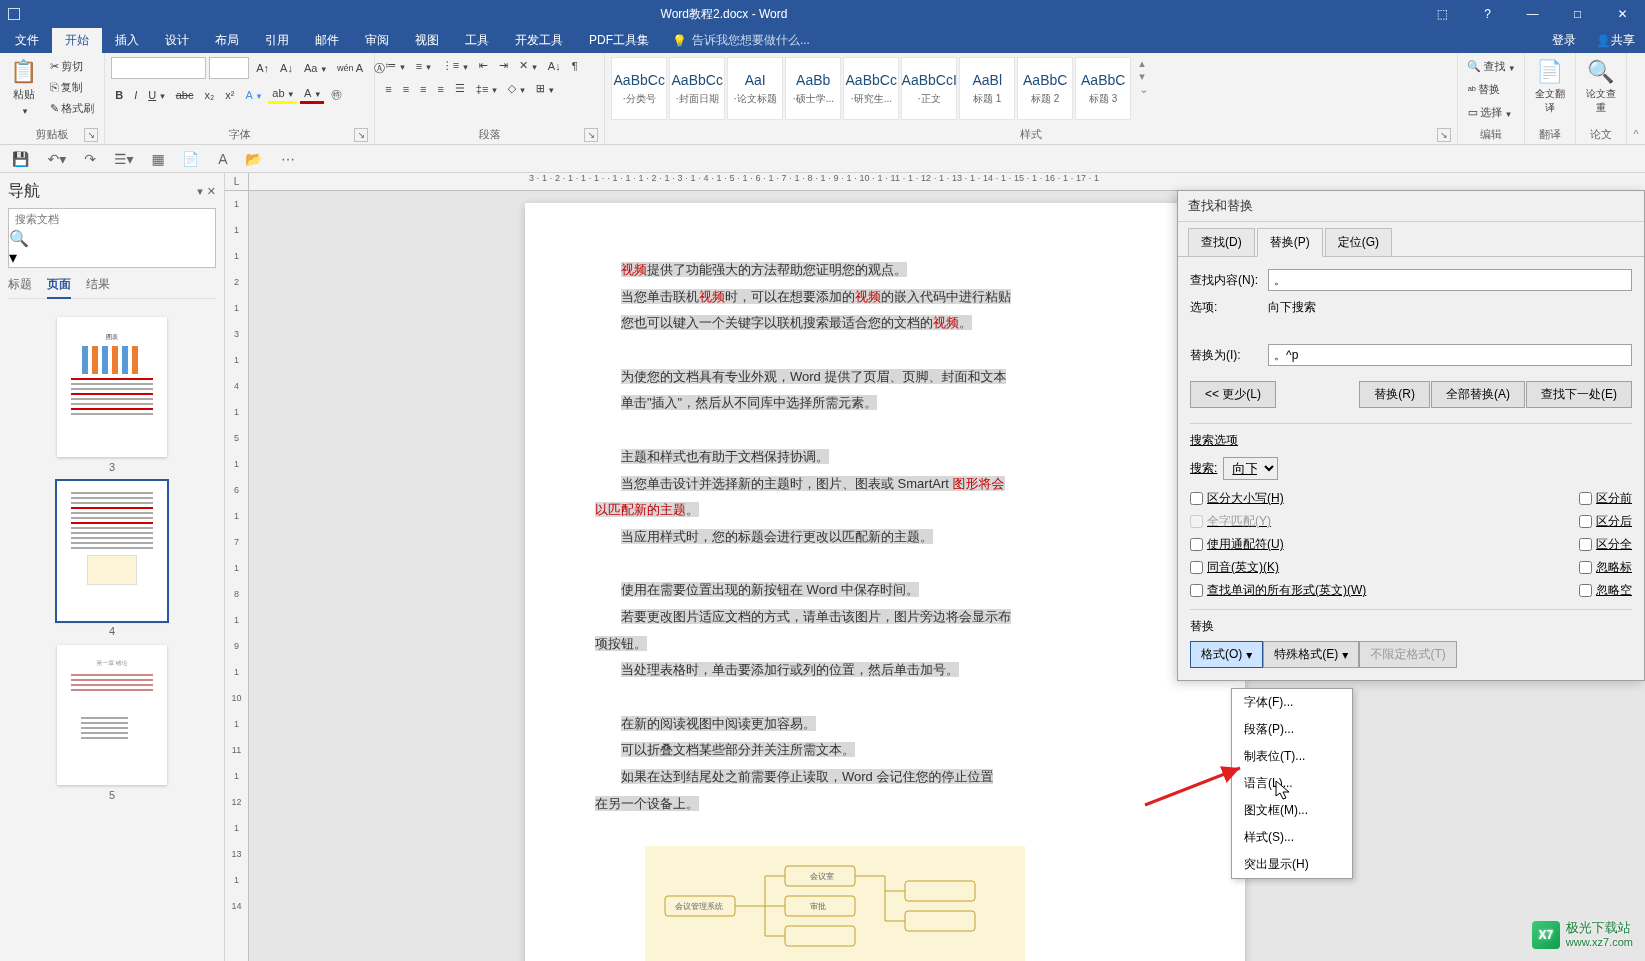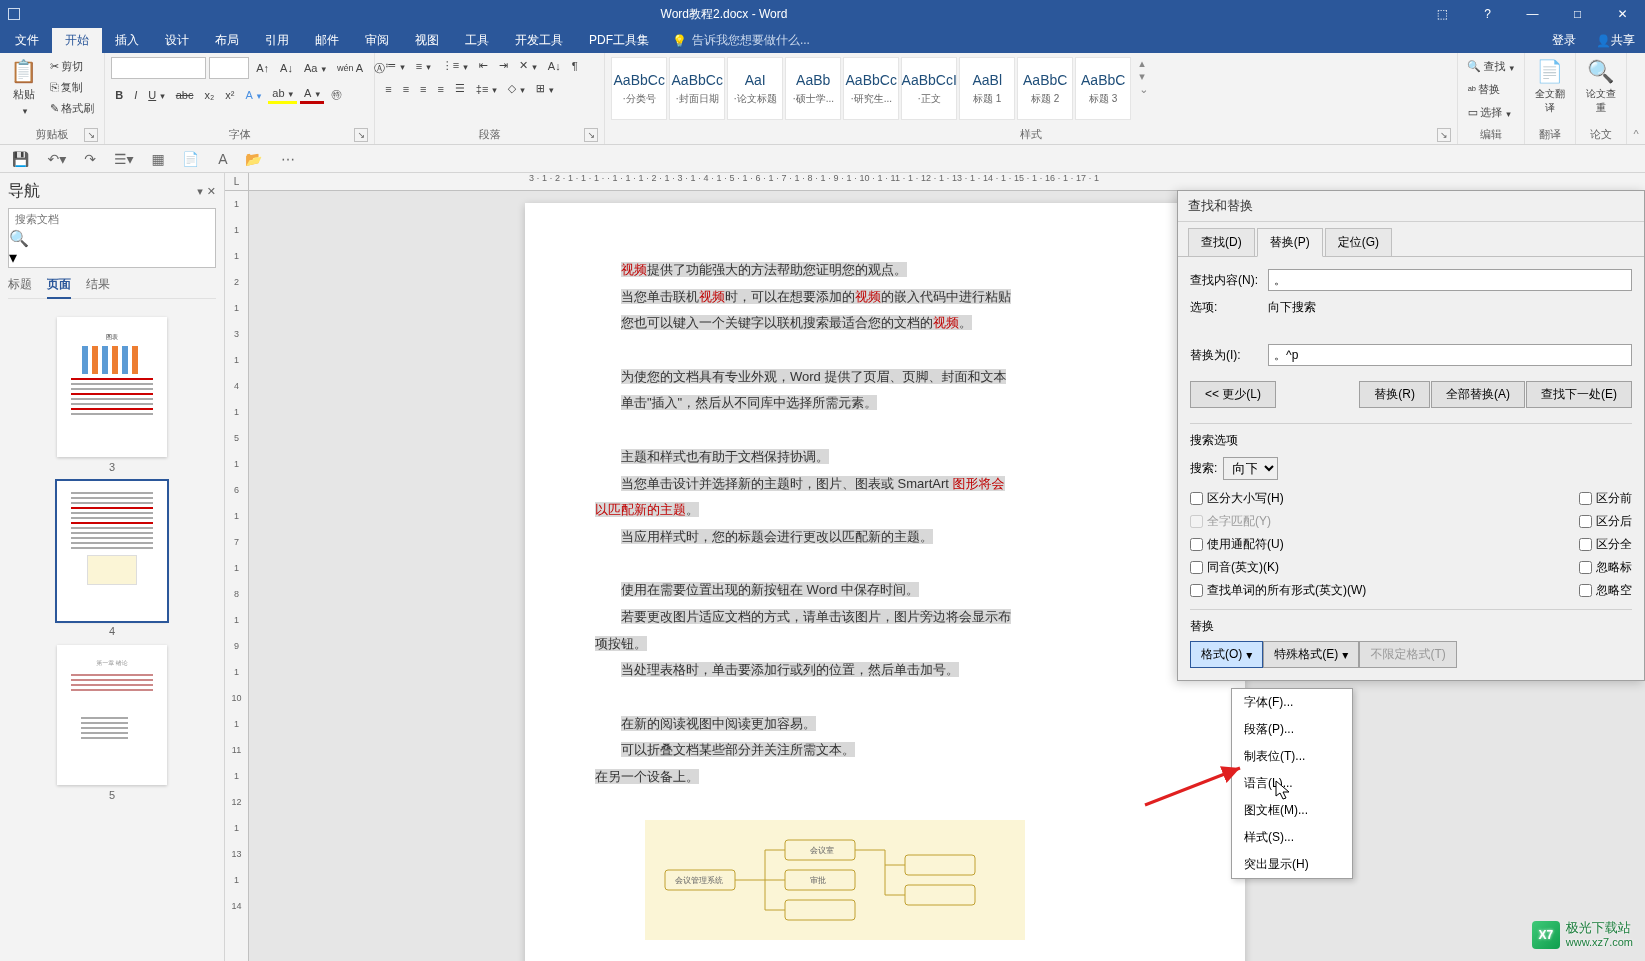--- a/index.html
+++ b/index.html
@@ -76,21 +76,21 @@
 .dlg-title { padding: 6px 10px; font-size: 13px; color: #333; border-bottom: 1px solid #d0d0d0; }
 .dlg-tabs { display: flex; padding: 6px 10px 0 10px; gap: 2px; }
 .dlg-tab { padding: 5px 12px; border: 1px solid #c0c0c0; border-bottom: none; background: #e8e8e8; cursor: pointer; }
 .dlg-tab.active { background: #f0f0f0; border-bottom: 1px solid #f0f0f0; margin-bottom: -1px; }
 .dlg-body { border-top: 1px solid #c0c0c0; padding: 12px; }
 .fld-row { display: flex; align-items: center; margin-bottom: 8px; gap: 8px; }
 .fld-row label { width: 70px; }
 .fld-row input[type=text] { flex: 1; border: 1px solid #a0a0a0; padding: 3px 5px; font-size: 12px; }
 .dlg-btns { display: flex; gap: 1px; margin: 15px 0; }
 .dlg-btns button { padding: 4px 14px; border: 1px solid #a0a0a0; background: #e1e1e1; cursor: pointer; font-size: 12px; }
-.opt-section { border-top: 1px solid #d0d0d0; padding-top: 8px; }
+.opt-section { border-top: 1px solid #d0d0d0; padding-top: 8px; text-decoration: underline; }
 .opt-title { margin-bottom: 8px; }
 .opt-cols { display: flex; gap: 40px; }
 .opt-col { display: flex; flex-direction: column; gap: 6px; }
 .opt-col label { display: flex; align-items: center; gap: 4px; cursor: pointer; }
 .opt-col label.disabled { color: #999; }
 .search-dir { display: flex; align-items: center; gap: 6px; margin-bottom: 10px; }
 .search-dir select { border: 1px solid #a0a0a0; padding: 2px 4px; width: 55px; }
 .replace-section { border-top: 1px solid #d0d0d0; padding-top: 8px; margin-top: 10px; }
 .replace-btns { display: flex; margin-top: 6px; }
 .replace-btns button { padding: 4px 10px; border: 1px solid #a0a0a0; background: #e1e1e1; cursor: pointer; font-size: 12px; display: flex; align-items: center; gap: 4px; }
@@ -465,20 +465,21 @@
         <p><span class="hl red">以匹配新的主题</span><span class="hl">。</span></p>
         <p><span>　　</span><span class="hl">当应用样式时，您的标题会进行更改以匹配新的主题。</span></p>
         <p>&nbsp;</p>
         <p><span>　　</span><span class="hl">使用在需要位置出现的新按钮在 Word 中保存时间。</span></p>
         <p><span>　　</span><span class="hl">若要更改图片适应文档的方式，请单击该图片，图片旁边将会显示布</span></p>
         <p><span class="hl">项按钮。</span></p>
         <p><span>　　</span><span class="hl">当处理表格时，单击要添加行或列的位置，然后单击加号。</span></p>
         <p>&nbsp;</p>
         <p><span>　　</span><span class="hl">在新的阅读视图中阅读更加容易。</span></p>
         <p><span>　　</span><span class="hl">可以折叠文档某些部分并关注所需文本。</span></p>
+        <p><span>　　</span><span class="hl">如果在达到结尾处之前需要停止读取，Word 会记住您的停止位置</span></p>
         <p><span class="hl">在另一个设备上。</span></p>
         <div class="diagram"><svg width="360" height="100">
             <g stroke="#c0a030" fill="none">
               <rect x="10" y="40" width="70" height="20" rx="3"></rect>
               <rect x="130" y="10" width="70" height="20" rx="3"></rect>
               <rect x="130" y="40" width="70" height="20" rx="3"></rect>
               <rect x="130" y="70" width="70" height="20" rx="3"></rect>
               <rect x="250" y="25" width="70" height="20" rx="3"></rect>
               <rect x="250" y="55" width="70" height="20" rx="3"></rect>
               <path d="M80,50 L110,50 M110,20 L110,80 M110,20 L130,20 M110,50 L130,50 M110,80 L130,80 M200,20 L230,20 M230,20 L230,65 M230,35 L250,35 M230,65 L250,65"></path>

